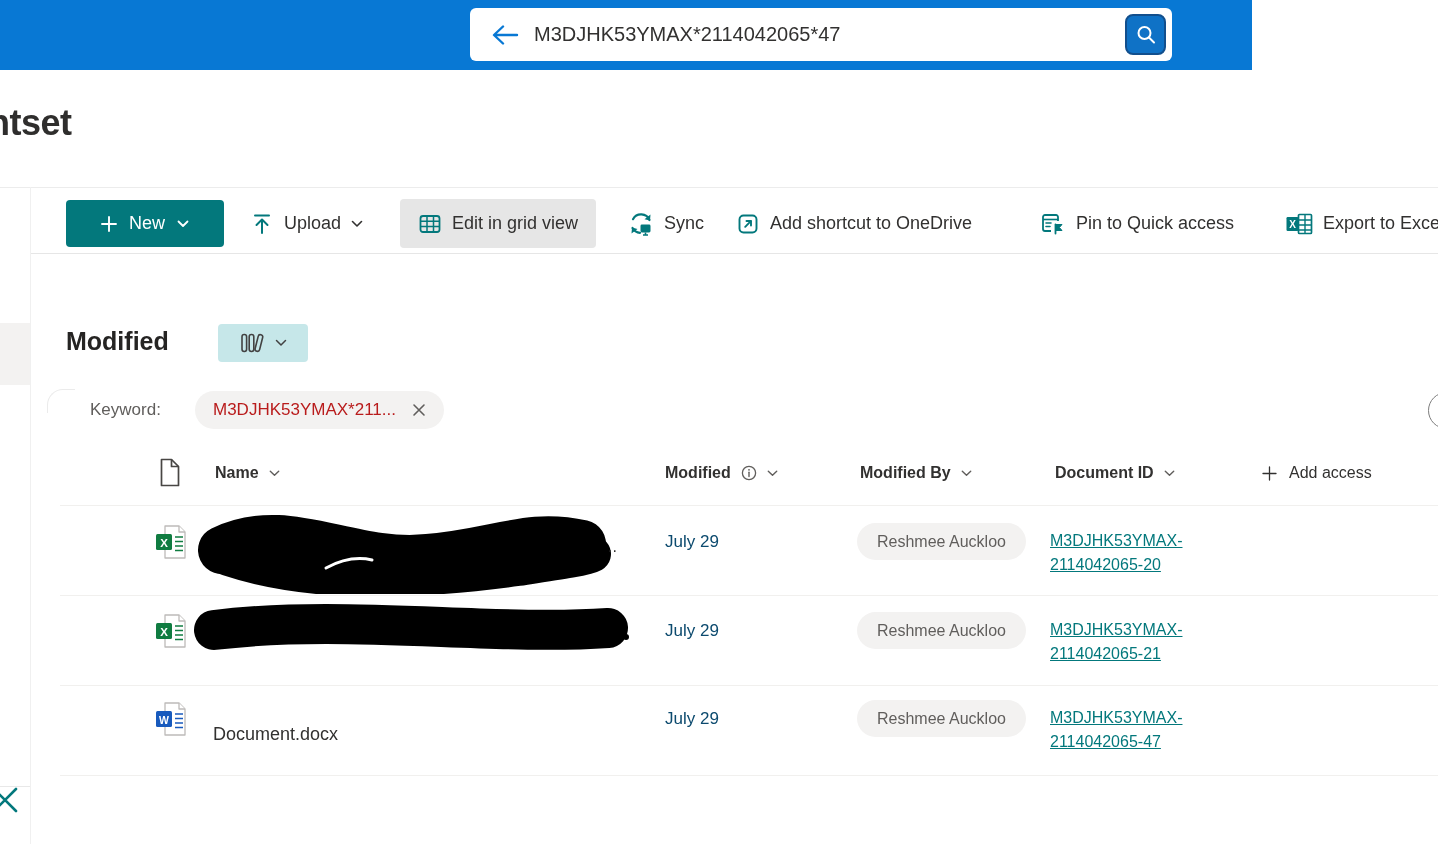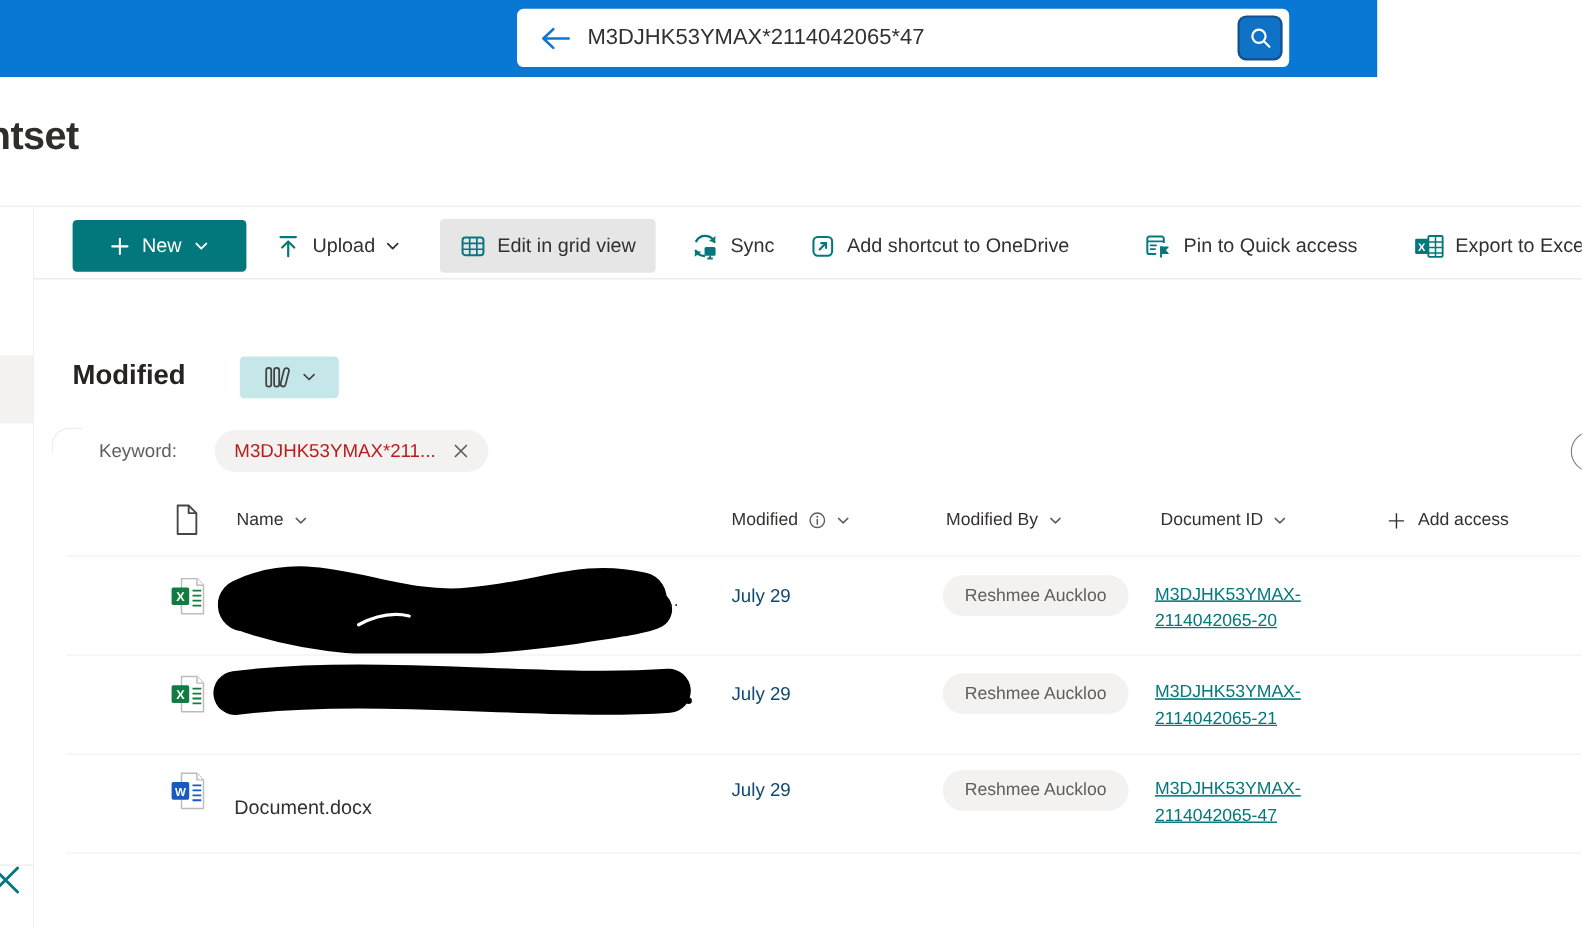--- a/index.html
+++ b/index.html
@@ -51,38 +51,38 @@
   .kw-corner { position:absolute; left:47px; top:389px; width:28px; height:24px;
     border-top:1px solid #ebebeb; border-left:1px solid #ebebeb; border-top-left-radius:16px; }
   .kw-chip { position:absolute; left:195px; top:391px; height:38px; border-radius:19px;
     background:#f3f2f1; display:inline-flex; align-items:center; padding:0 18px; gap:16px;
     font-size:17px; color:#b91c1c; cursor:pointer; }
   .right-circle { position:absolute; left:1428px; top:392px; width:37px; height:37px;
     border-radius:50%; border:1.5px solid #7d7d7d; background:#fff; }
 
   
   .th { position:absolute; top:464px; display:inline-flex; align-items:center; gap:10px;
-    font-size:16px; font-weight:400; color:#323130; cursor:pointer; white-space:nowrap; }
+    font-size:16px; font-weight:700; color:#323130; cursor:pointer; white-space:nowrap; }
   .th-file-icon { left:158px; top:458px; }
   .th-name { left:215px; }
   .th-modified { left:665px; }
   .th-modified-by { left:860px; }
   .th-docid { left:1055px;justify-content:center; }
   .th-addcol { left:1262px; font-weight:400; gap:12px; }
 
   .row-line { position:absolute; left:60px; right:0; height:1px; background:#f1f0ee; }
 
   
   .cell { position:absolute; white-space:nowrap; }
   .file-icon { width:32px; height:36px; }
   .name-text { font-size:18px; color:#323130; cursor:pointer; }
   .mod-text { font-size:17px; color:#0c4a6e; }
   .person-pill { height:37px; border-radius:18.5px; background:#f3f2f1; display:inline-flex;
     align-items:center; padding:16px 20px; font-size:16px; color:#605e5c; cursor:pointer; }
-  .doc-link { font-size:16px; color:#03787c; line-height:24px; cursor:pointer;text-decoration:underline; }
+  .doc-link { font-size:16px; color:#03787c; line-height:24px; cursor:pointer; }
   .doc-link span { text-decoration:underline; display:block; }
   .dots { font-size:16px; color:#323130; }
 
   svg { display:block; }
 </style>
 </head>
 <body>
 
 <div id="app">
 

